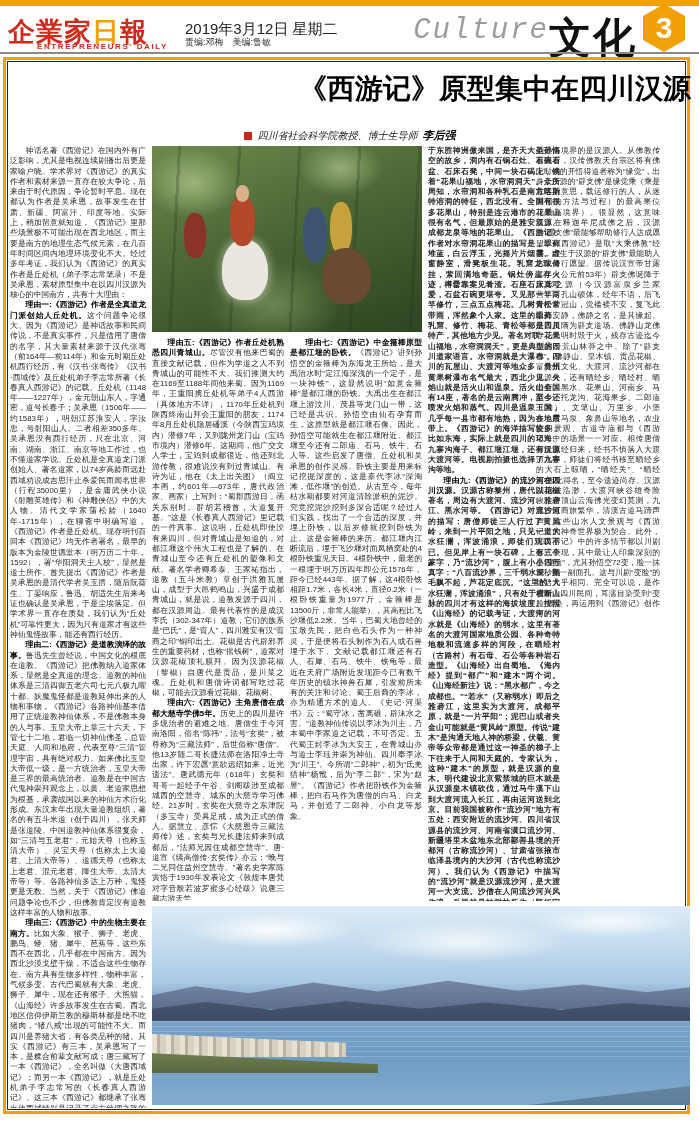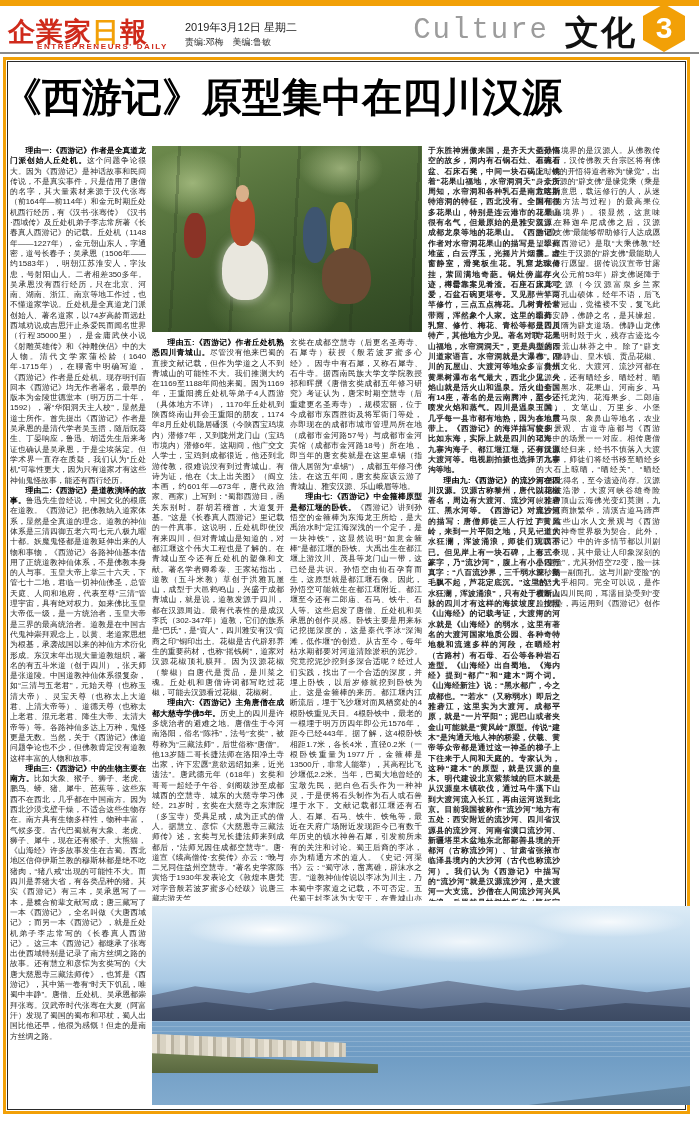--- a/index.html
+++ b/index.html
@@ -5,36 +5,36 @@
   html,body{margin:0;padding:0;background:#e8e8e8;}
   #page{position:relative;width:699px;height:1126px;background:#ffffff;overflow:hidden;
         font-family:"Liberation Sans","DejaVu Sans",sans-serif;}
   
   .topbar{position:absolute;left:0;top:0;width:699px;height:6px;background:#f2a007;}
   
   .logo-cn{position:absolute;left:8px;top:14px;font-size:27px;font-weight:900;color:#cf2a1b;
            letter-spacing:1px;font-family:"Liberation Serif",serif;}
   .logo-cn .sun{color:#f2a007;}
   .logo-en{position:absolute;left:13px;top:42px;font-size:8px;font-weight:bold;color:#cf2a1b;letter-spacing:1.6px;margin-left:24px;}
-  .issue-date{position:absolute;left:185px;top:20px;font-size:11px;color:#222;}
+  .issue-date{position:absolute;left:185px;top:20px;font-size:15px;color:#222;}
   .editors{position:absolute;left:185px;top:36px;font-size:9px;color:#333;}
   .section-en{position:absolute;right:150px;top:14px;font-size:29px;color:#9c9c9c;
-              font-family:"Liberation Mono","DejaVu Sans Mono",monospace;letter-spacing:2px;}
-  .section-cn{position:absolute;right:62px;top:10px;font-size:34px;font-weight:900;color:#111;letter-spacing:2px;}
+              font-family:"Liberation Mono","DejaVu Sans Mono",monospace;letter-spacing:2px;font-style:italic;}
+  .section-cn{position:absolute;right:62px;top:10px;font-size:42px;font-weight:900;color:#111;letter-spacing:2px;}
   .page-badge{position:absolute;right:14px;top:4px;width:42px;height:48px;background:#f2a007;
               clip-path:polygon(50% 0,100% 25%,100% 75%,50% 100%,0 75%,0 25%);
               display:flex;align-items:center;justify-content:center;
               color:#fff;font-size:30px;font-weight:900;}
   .head-rule{position:absolute;left:0;top:52px;width:699px;height:2px;background:#8a8a8a;}
   
   .frame{position:absolute;left:3px;top:57px;width:687px;height:1057px;border:3px solid #f2a007;box-sizing:border-box;}
   .frame-inner{position:absolute;left:1px;top:1px;right:1px;bottom:1px;border:1px solid #2a2a2a;}
   
-  .headline{position:absolute;left:2px;top:70px;width:671px;text-align:left;
-            font-size:40px;font-weight:900;color:#000;letter-spacing:0px;
+  .headline{position:absolute;left:20px;top:70px;width:671px;text-align:right;
+            font-size:28px;font-weight:900;color:#000;letter-spacing:0px;
             font-family:"Liberation Sans",sans-serif;}
   .byline{position:absolute;left:0;top:126px;width:699px;text-align:center;}
   .byline-box{display:inline-block;border-bottom:1px dotted #b0b0b0;padding:0 6px 3px 6px;}
   .byline-sq{display:inline-block;width:8px;height:8px;background:#c9241c;margin-right:6px;vertical-align:middle;}
   .byline-title{font-size:10px;color:#222;font-style:italic;font-family:"Liberation Serif",serif;vertical-align:middle;}
   .byline-author{font-size:11px;color:#000;font-weight:bold;font-style:italic;
                  font-family:"Liberation Serif",serif;margin-left:5px;vertical-align:middle;}
   
   .col{position:absolute;overflow:hidden;font-size:7.8px;line-height:10.3px;color:#262626;
        text-align:justify;}
@@ -101,43 +101,48 @@
   <div class="section-en">Culture</div>
   <div class="section-cn">文化</div>
   <div class="page-badge">3</div>
   <div class="head-rule"></div>
 
   <div class="frame">
     <div class="frame-inner"></div>
   </div>
 
   <div class="headline">《西游记》原型集中在四川汉源</div>
+  <div class="byline">
+    <span class="byline-box">
+      <span class="byline-sq"></span><span class="byline-title">四川省社会科学院教授、博士生导师</span><span class="byline-author">李后强</span>
+    </span>
+  </div>
 
   <div class="photo1">
     <div class="trunks"></div>
     <div class="ph-blob fig-red2"></div>
     <div class="ph-blob horse-white"></div>
     <div class="ph-blob rider-monk"></div>
     <div class="ph-blob rider-head1"></div>
     <div class="ph-blob fig-blue"></div>
     <div class="ph-blob fig-yellow"></div>
     <div class="ph-blob horse-brown"></div>
   </div>
 
   <div id="col1" class="col">
+      <p>神话名著《西游记》在国内外有广泛影响，尤其是电视连续剧播出后更是家喻户晓。学术界对《西游记》的真实作者和素材来源一直存在较大争论，后来由于时代原因，争论暂时平息。现在都认为作者是吴承恩，故事发生在甘肃、新疆、阿富汗、印度等地。实际上，稍加留意就知道，《西游记》里那些场景极不可能出现在西北地区，而主要是南方的地理生态气候元素，在几百年时间区间内地理环境变化不大。经过多年考证，我们认为《西游记》的真实作者是丘处机（弟子李志常笔录）不是吴承恩，素材原型集中在以四川汉源为核心的中国南方，共有十大理由：</p>
       <p><b>理由一:《西游记》作者是全真道龙门派创始人丘处机。</b>这个问题争论很大。因为《西游记》是神话故事和民间传说，不是真实事件，只是借用了唐僧的名字，其大量素材来源于汉代张骞（前164年—前114年）和金元时期丘处机西行经历，有《汉书·张骞传》《汉书·西域传》及丘处机弟子李志常所著《长春真人西游记》的记载。丘处机（1148年——1227年），金元朝山东人，字通密，道号长春子；吴承恩（1506年——约1583年），明朝江苏淮安人，字汝忠，号射阳山人。二者相差350多年。吴承恩没有西行经历，只在北京、河南、湖南、浙江、南京等地工作过，也不懂道家学说。丘处机是全真道龙门派创始人、著名道家，以74岁高龄而远赴西域劝说成吉思汗止杀爱民而闻名世界（行程35000里），是金庸武侠小说《射雕英雄传》和《神雕侠侣》中的大人物。清代文学家蒲松龄（1640年-1715年），在聊斋中明确写道，《西游记》作者是丘处机。现存明刊百回本《西游记》均无作者署名，最早的版本为金陵世德堂本（明万历二十年，1592），署“华阳洞天主人校”，显然是道士所作。首先提出《西游记》作者是吴承恩的是清代学者吴玉搢，随后阮葵生、丁晏响应，鲁迅、胡适先生后来考证也确认是吴承恩，于是尘埃落定。但学术界一直存在质疑，我们认为“丘处机”可靠性更大，因为只有道家才有这些神仙鬼怪故事，能还有西行经历。</p>
       <p><b>理由二:《西游记》是道教演绎的故事。</b>鲁迅先生曾经说，中国文化的根底在道教。《西游记》把佛教纳入道家体系，显然是全真道的理念。道教的神仙体系是三清四御五老六司七元八极九曜十都。妖魔鬼怪都是道教延伸出来的人物和事物，《西游记》各路神仙基本借用了正统道教神仙体系，不是佛教本身的人与事。玉皇大帝上掌三十六天，下管七十二地，君临一切神仙佛圣，总管天庭、人间和地府，代表至尊“三清”管理宇宙，具有绝对权力。如来佛比玉皇大帝低一级，是一方统治者，玉皇大帝是三界的最高统治者。道教是在中国古代鬼神崇拜观念上，以黄、老道家思想为根基，承袭战国以来的神仙方术衍化形成。东汉末年出现大量道教组织，著名的有五斗米道（创于四川），张天师是张道陵。中国道教神仙体系很复杂，如“三清与五老君”，元始天尊（也称玉清大帝）、灵宝天尊（也称太上大道君、上清大帝等）、道德天尊（也称太上老君、混元老君、降生大帝、太清大帝等）等。各路神仙多达上万种，鬼怪更是无数。当然，关于《西游记》佛道问题争论也不少，但佛教肯定没有道教这样丰富的人物和故事。</p>
       <p><b>理由三:《西游记》中的生物主要在南方。</b>比如大象、猴子、狮子、老虎、鹏鸟、蟒、猪、犀牛、芭蕉等，这些东西不在西北，几乎都在中国南方。因为西北沙漠戈壁干燥，不适合这些生物存在。南方具有生物多样性，物种丰富，气候多变。古代巴蜀就有大象、老虎、狮子、犀牛，现在还有猴子、大熊猫，《山海经》许多故事发生在古蜀。西北地区信仰伊斯兰教的穆斯林都是绝不吃猪肉，“猪八戒”出现的可能性不大。而四川是养猪大省，有各类品种的猪。其实《西游记》有三本，吴承恩写了一本，是糅合前辈文献写成；唐三藏写了一本《西游记》，全名叫做《大唐西域记》；而另一本《西游记》，就是丘处机弟子李志常写的《长春真人西游记》。这三本《西游记》都继承了张骞出使西域特别是记录了南方丝绸之路的故事。还有慧立和彦悰为玄奘写的《大唐大慈恩寺三藏法师传》，也算是《西游记》，其中第一卷有“时天下饥乱，唯蜀中丰静”。唐僧、丘处机、吴承恩都崇拜张骞。汉武帝时代张骞在大夏（阿富汗）发现了蜀国的蜀布和邛杖，蜀人出国比他还早，他很为感慨！但走的是南方丝绸之路。</p>
     </div>
   <div id="col2" class="col">
       <p><b>理由五:《西游记》作者丘处机熟悉四川青城山。</b>尽管没有他来巴蜀的直接文献记载，但作为学道之人不到青城山的可能性不大。我们推测大约在1169至1188年间他来蜀。因为1169年，王重阳携丘处机等弟子4人西游（具体地方不详），1170年丘处机到陕西终南山拜会王重阳的朋友，1174年8月丘处机隐居磻溪（今陕西宝鸡境内）潜修7年，又到陇州龙门山（宝鸡市境内）潜修6年。这期间，他广交文人学士，宝鸡到成都很近，他还到北游传教，很难说没有到过青城山。有诗为证，他在《太上出关图》（阎立本画，约601年—673年，唐代政治家、画家）上写到：“蜀郡西游日，函关东别时。群胡若稽首，大道复开基。”这是《长春真人西游记》里记载的一件真事。这说明，丘处机即使没有来四川，但对青城山是知道的，对都江堰这个伟大工程也是了解的。在青城山至今还有丘处机的塑像和文献。著名学者卿希泰、王家祐指出，道教（五斗米教）草创于洪雅瓦屋山，成型于大邑鹤鸣山，兴盛于成都青城山，就是说，道教发源于四川，都在汉源周边。最有代表性的是成汉李氏（302-347年）道教，它们的族系是“巴氏”，是“賨人”，四川雅安有汉“賨商之印”铜印出土。花椒是古代辟邪养生的重要药材，也称“摇钱树”，道家对汉源花椒顶礼膜拜。因为汉源花椒（黎椒）自唐代是贡品，是川菜之魂。丘处机和唐僧诗词都写吃过花椒，可能去汉源看过花椒、花椒树。</p>
       <p><b>理由六:《西游记》主角唐僧在成都大慈寺学佛5年。</b>历史上的四川是许多统治者的避难之地。唐僧生于今河南洛阳，俗名“陈祎”，法号“玄奘”，被尊称为“三藏法师”，后世俗称“唐僧”。他13岁随二哥长捷法师在洛阳净土寺出家，许下宏愿“意欲远绍如来，近光遗法”。唐武德元年（618年）玄奘和哥哥一起经子午谷、剑阁跋涉至成都城西的空慧寺、城东的大慈寺学习佛经。21岁时，玄奘在大慈寺之东津院（多宝寺）受具足戒，成为正式的僧人。据慧立、彦悰《大慈恩寺三藏法师传》述，玄奘与兄长捷法师来到成都后，“法师兄因住成都空慧寺”。唐·道宣《续高僧传·玄奘传》亦云：“晚与二兄同住益州空慧寺。”著名史学家陈寅恪于1930年发表论文《敦煌本唐梵对字音般若波罗蜜多心经跋》说唐三藏志游天竺</p>
     </div>
   <div id="col3" class="col">
-      <p class="noindent">玄奘在成都空慧寺（后更名圣寿寺、石犀寺）获授《般若波罗蜜多心经》。因寺中有石犀，又称石犀寺、石牛寺。据西南民族大学文学院教授祁和晖撰《唐僧玄奘成都五年修习研究》考证认为，唐宋时期空慧寺（后重建更名圣寿寺），规模宏丽，位于今成都市东西胜街及将军衙门等处，亦即现在的成都市城市管理局所在地（成都市金河路57号）与成都市金河宾馆（成都市金河路18号）所在地，即当年的唐玄奘就是在这里卓锡（指僧人居留为“卓锡”），成都五年修习佛法。在这五年间，唐玄奘应该云游了青城山、雅安汉源、乐山峨眉等地。</p>
       <p><b>理由七:《西游记》中金箍棒原型是都江堰的卧铁。</b>《西游记》讲到孙悟空的金箍棒为东海龙王所给，是大禹治水时“定江海深浅的一个定子，是一块神铁”，这显然说明“如意金箍棒”是都江堰的卧铁。大禹出生在都江堰上游汶川、茂县等龙门山一带，这已经是共识。孙悟空由仙石孕育而生，这原型就是都江堰石像。因此，孙悟空可能就生在都江堰附近。都江堰至今还有二郎庙、石马、铁牛、石人等。这些启发了唐僧、丘处机和吴承恩的创作灵感。卧铁主要是用来标记挖掘深度的，这是秦代李冰“深淘滩，低作堰”的创造。从古至今，每年枯水期都要对河道清除淤积的泥沙。究竟挖泥沙挖到多深合适呢？经过人们实践，找出了一个合适的深度，并埋上卧铁，以后岁修就挖到卧铁为止。这是金箍棒的来历。都江堰内江断流后，埋于飞沙堰对面凤栖窝处的4根卧铁重见天日。4根卧铁中，最老的一根埋于明万历四年即公元1576年，距今已经443年。据了解，这4根卧铁相距1.7米，各长4米，直径0.2米（一根卧铁重量为1977斤，金箍棒是13500斤，非常人能举），其高程比飞沙堰低2.2米。当年，巴蜀大地曾经的宝墩先民，把白色石头作为一种神灵，于是便将石头制作为石人或石兽埋于水下。文献记载都江堰还有石人、石犀、石马、铁牛、铁龟等，最近在天府广场附近发现距今已有数千年历史的镇水神兽石犀，引发前所未有的关注和讨论。蜀王后裔的李冰，亦为精通方术的道人。《史记·河渠书》云：“蜀守冰，凿离碓，辟沫水之害。”道教神仙传说以李冰为川主，乃本蜀中李家道之记载，不可否定。五代蜀王封李冰为大安王，在青城山亦与道士李珏并崇为神仙。四川奉李冰为“川王”。今所谓“二郎神”，初为“氐羌猎神”杨戬，后为“李二郎”，宋为“赵昱”。《西游记》作者把卧铁作为金箍棒，把白石马作为唐僧的白马、白龙马，并创造了二郎神、小白龙等形象。</p>
     </div>
   <div id="col4" class="col">
       <p class="noindent">于东胜神洲傲来国，是齐天大圣孙悟空的故乡，洞内有石锅石灶、石碗石盆、石床石凳，中间一块石碣上，镌着“花果山福地，水帘洞洞天”。众所周知，水帘洞和各种乳石是南方喀斯特溶洞的特征，西北没有。全国有很多花果山，特别是连云港市的花果山很有名气，但最原始的是雅安汉源、成都龙泉等地的花果山。《西游记》作者对水帘洞花果山的描写是，翠藓堆蓝，白云浮玉，光摇片片烟霞。虚窗静室，滑凳板生花。乳窟龙珠倚挂，萦回满地奇葩。锅灶傍崖存火迹，樽罍靠案见肴渣。石座石床真可爱，石盆石碗更堪夸。又见那一竿两竿修竹，三点五点梅花。几树青松常带雨，浑然象个人家。这里的翠藓、乳窟、修竹、梅花、青松等都是四川特产，其他地方少见。著名对联“花果山福地，水帘洞洞天”，更是典型的四川道家语言。水帘洞就是大瀑布，四川的瓦屋山、大渡河等地众多，贵州黄果树瀑布名气最大，西北少见。火焰山就是活火山和温泉。活火山全国有14座，著名的是云南腾冲，至今还喷发火焰和蒸气。四川是温泉王国，几乎每一县市都有地热，因为在地震带上。《西游记》的海洋描写较多，比如东海，实际上就是四川的邛海、九寨沟海子、都江堰江堰，还有汉源大渡河等。电视剧拍摄也选择了九寨沟等地。</p>
       <p><b>理由九:《西游记》的流沙河在四川汉源。</b>汉源古称黎州，唐代以花椒著名，周边有大渡河、流沙河、雅砻江、黑水河等。《西游记》对流沙河的描写：唐僧师徒三人行过了黄风岭，来到一片平阳之地，只见一道大水狂澜，浑波涌浪，师徒们观叹不已。但见岸上有一块石碑，上有三个篆字，乃“流沙河”，腹上有小小四行真字：“八百流沙界，三千弱水深，鹅毛飘不起，芦花定底沉。”这里的“大水狂澜，浑波涌浪”，只有处于横断山脉的四川才有这样的海拔坡度。按照《山海经》的记载考证，大渡河的河水就是《山海经》的弱水，这里有著名的大渡河国家地质公园、各种奇特地貌和流速多样的河段，在晒经村（古路村）有石母、石公等各种岩石造型。《山海经》出自蜀地。《海内经》提到“都广”和“建木”两个词。《山海经新注》说：“黑水都广，今之成都也。”“若水”（又称弱水）即后之雅砻江，这里实为大渡河。成都平原，就是“一片平阳”；泥巴山或者夹金山可能就是“黄风岭”原型。传说“建木”是沟通天地人神的桥梁，伏羲、黄帝等众帝都是通过这一神圣的梯子上下往来于人间和天庭的。专家认为，这种“建木”的原型，就是汉源的皇木。明代建设北京紫禁城的巨木就是从汉源皇木镇砍伐，通过马牛溪下山到大渡河流入长江，再由运河送到北京。目前我国被称作“流沙河”地方有五处：西安附近的流沙河、四川省汉源县的流沙河、河南省潢口流沙河、新疆塔里木盆地东北部鄯善县境的开都河（古称流沙河）、甘肃省张掖市临泽县境内的大沙河（古代也称流沙河）。我们认为《西游记》中描写的“流沙河”就是汉源流沙河，是大渡河一大支流。沙僧在人间流沙河兴风作浪，兵器就是桂树枝所作（降妖宝杖），玉皇赐给，汉源大渡河桂树很多。</p>
     </div>
   <div id="col5" class="col">
       <p class="noindent">到最高境界的是汉源人。从佛教传承来看，汉传佛教天台宗区将有佛陀时候的开悟得道者称为“缘觉”，出身于汉源的“辟支佛”是缘觉乘（乘是载运的意思，载运修行的人，从迷到悟的方法与过程）的最高果位（最高境界）。很显然，这意味着，在释迦牟尼成佛之后，汉源的“辟支佛”最能够帮助修行人达成愿望。《西游记》是取“大乘佛教”经书，出生于汉源的“辟支佛”最能助人达成修行愿望。据传说汉宣帝甘露二年（公元前53年）辟支佛诞降于汉水之源（今汉源富泉乡兰家营），孔山硕体，经年不语，后飞升于砦冠山，觉褴褛不安，复飞此山乃安静，佛静之名，是其缘起。汉晋及隋为辟支道场。佛静山龙佛寺，元明时毁于火，残存古迹迄今亦露于荒山林莽之中。除了“辟支佛”、佛静山、皇木镇、贡品花椒、富林镇文化、大渡河、流沙河都在汉源外，还有晒经乡、晒经村、晒经石、黑水、花果山、河南乡、马烈乡、托龙沟、花海果乡、二郎庙（沟）、文笔山、万里乡、小堡乡、白马泉、象鼻山等地名，农业文明景观、古道寺庙都与《西游记》中的场景一一对应。相传唐僧师徒取经归来，经书不慎落入大渡河水中，师徒们将经书移至晒经乡的大石上晾晒，“晒经关”、“晒经石”因此得名，至今遗迹尚存。汉源湖烟波浩渺，大渡河峡谷雄奇险峻，轿顶山云海佛光变幻莫测，九襄古镇商旅繁华，清溪古道马蹄声声，这些山水人文景观与《西游记》的神奇世界极为契合。此外，《西游记》中的许多情节都以川剧形式表现，其中最让人印象深刻的是“变脸”，尤其孙悟空72变，脸一抹就秒换一副面孔。这与川剧“变脸”的绝活几乎相同。完全可以说，是作者深入四川民间，耳濡目染受到“变脸”浸染，再运用到《西游记》创作中。</p>
     </div>
 

